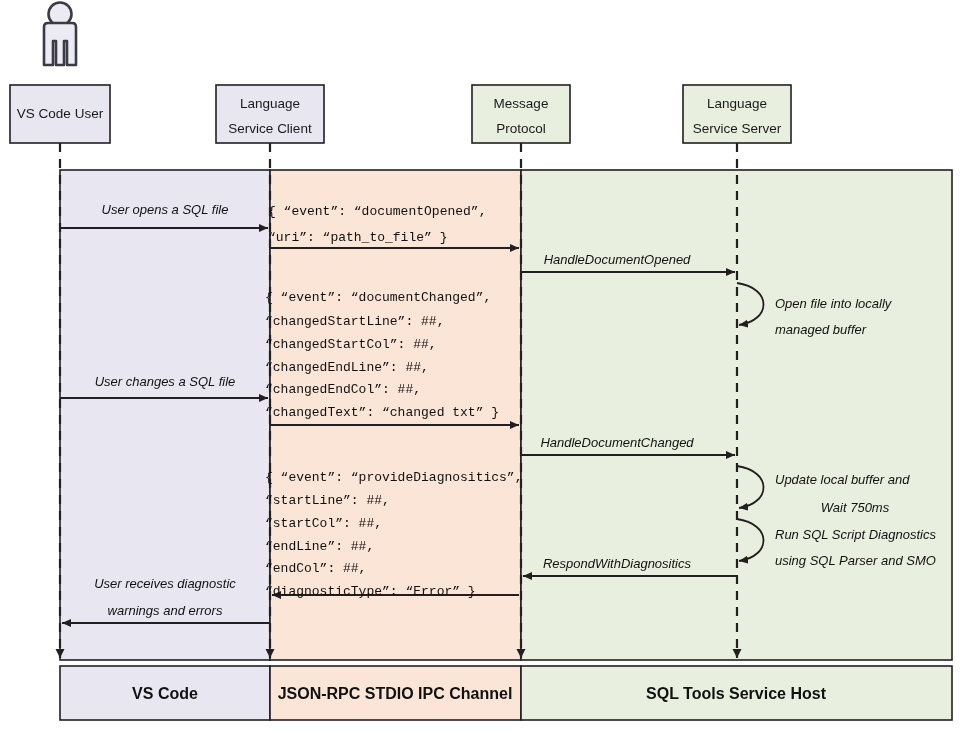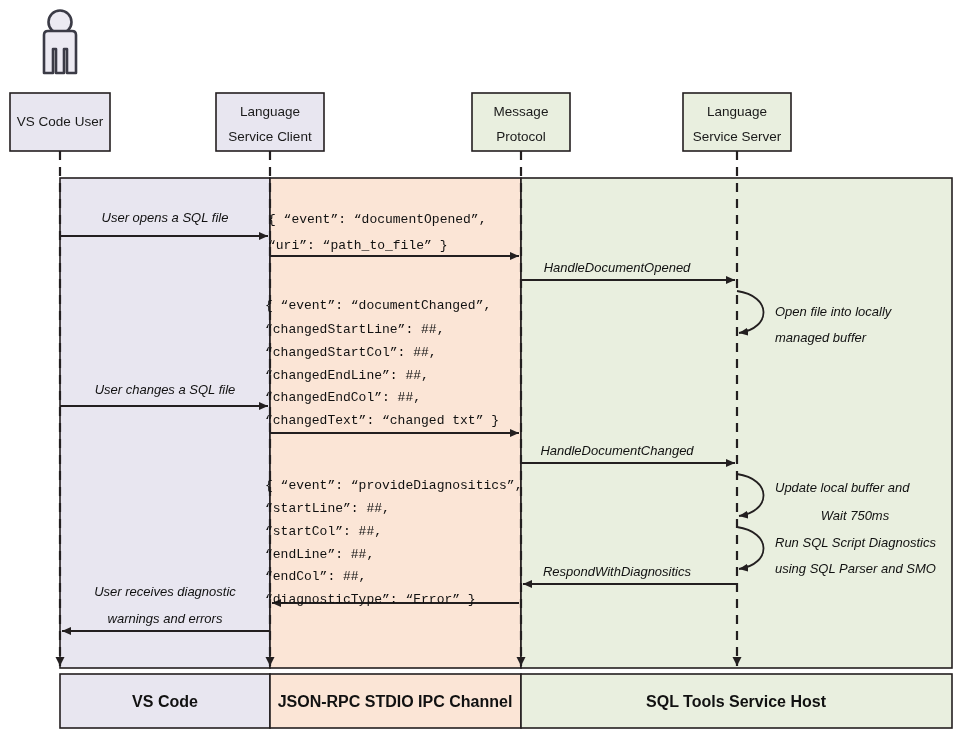--- a/index.html
+++ b/index.html
@@ -9,21 +9,21 @@
   }
   body {
     width: 962px;
     height: 732px;
     font-family: "Liberation Sans", sans-serif;
     position: relative;
     overflow: hidden;
   }
   #diagram-root {
     position: absolute;
-    left: 0; top: 8px;
+    left: 0; top: 0;
     width: 962px;
     height: 656px;
   }
   svg#seq-svg {
     position: absolute;
     left: 0; top: 0;
     width: 962px;
     height: 732px;
   }
   .lifeline-box-text {

